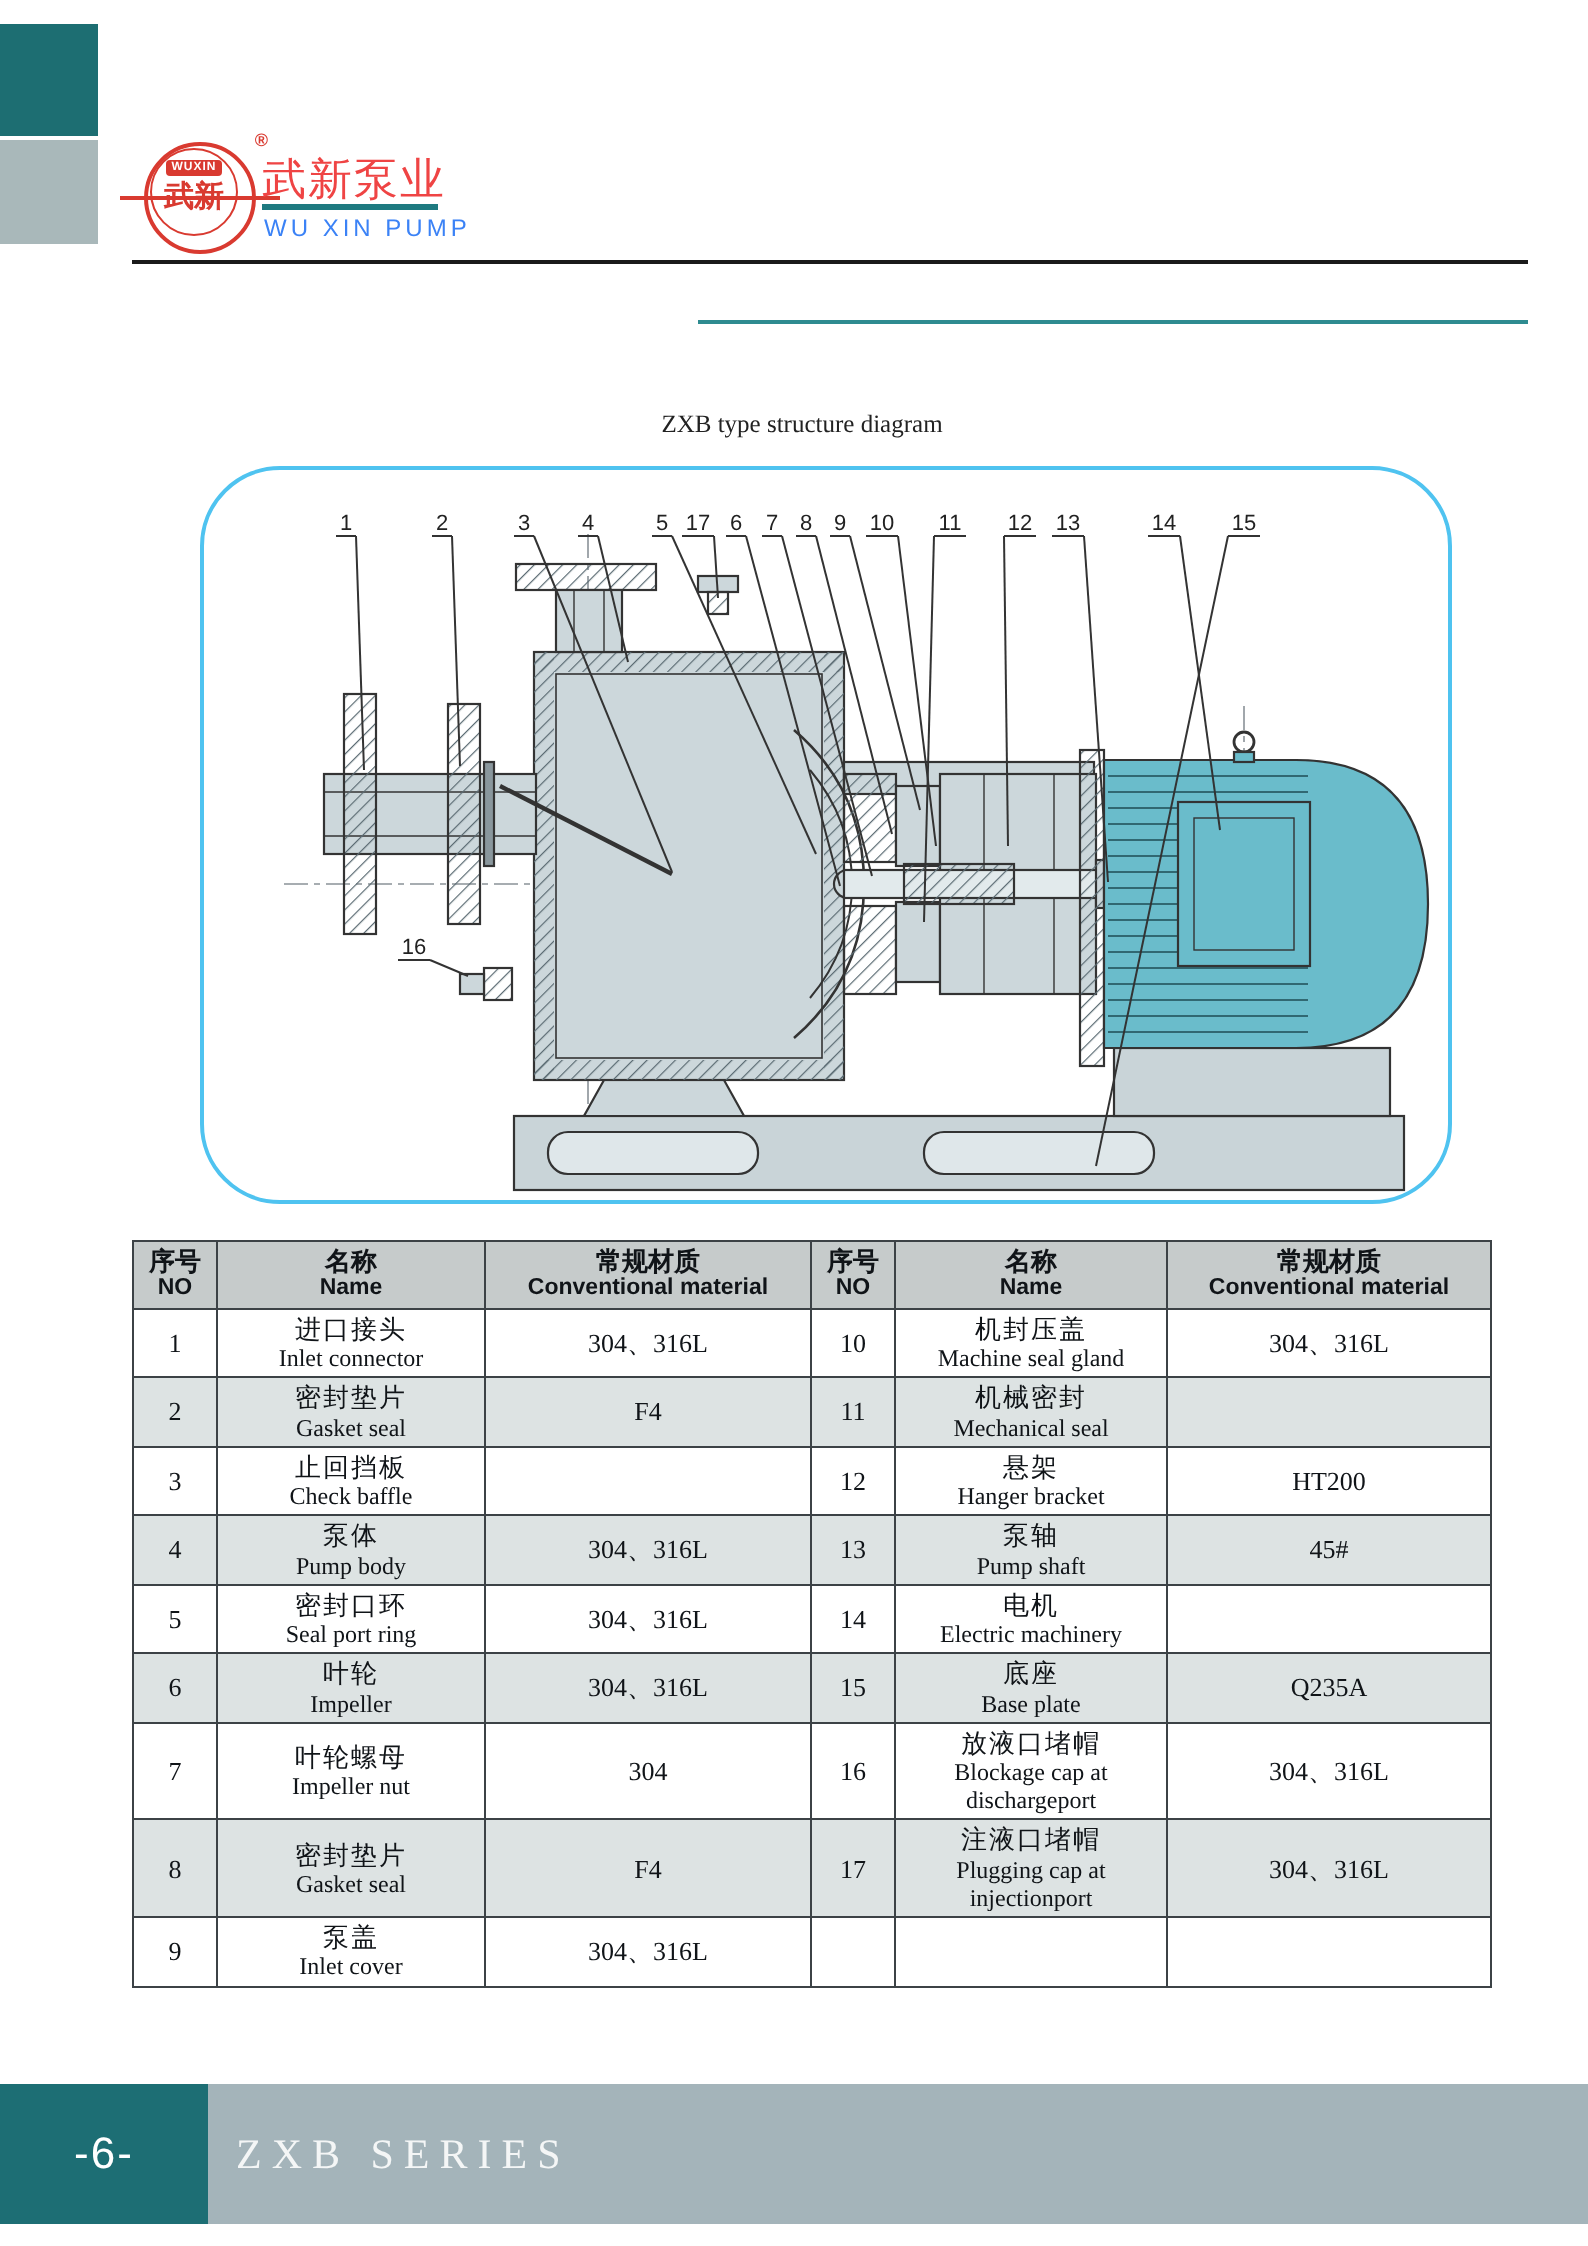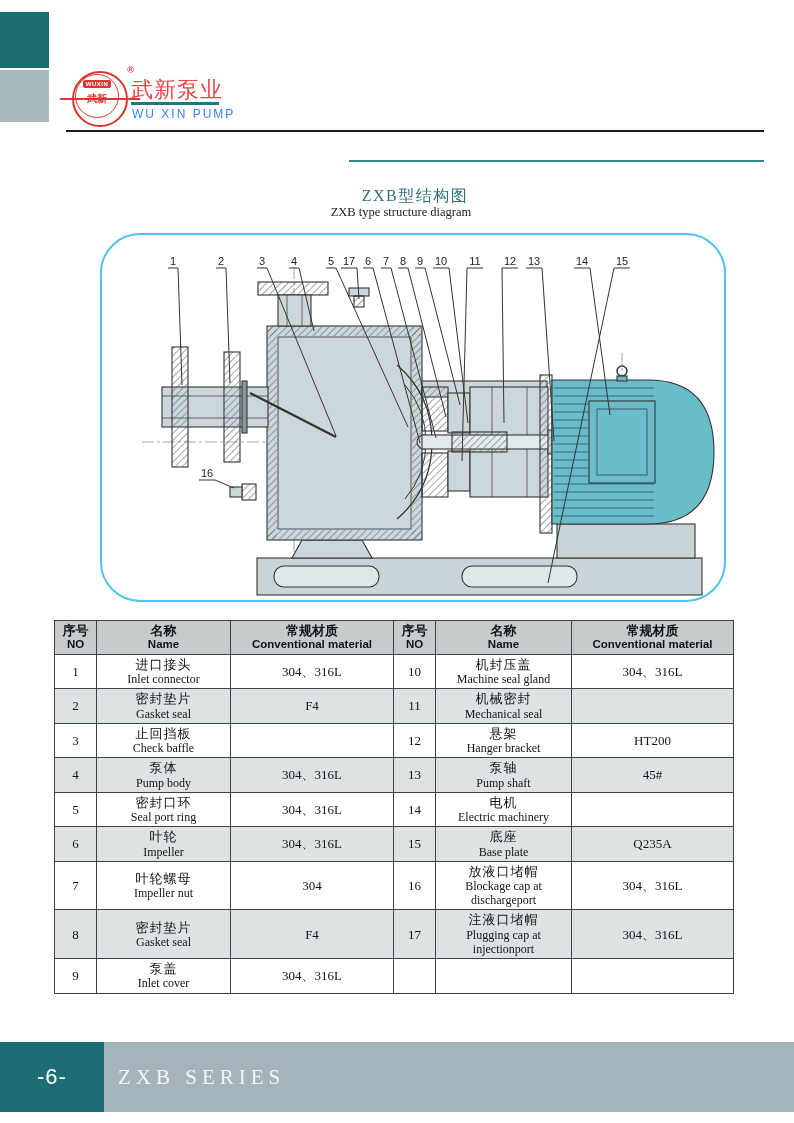--- a/index.html
+++ b/index.html
@@ -11,21 +11,21 @@
   .sq-dark{left:0;top:12px;width:49px;height:56px;background:#1d6e72;}
   .sq-gray{left:0;top:70px;width:49px;height:52px;background:#a9b8ba;}
 
   
   .logo{left:72px;top:71px;width:56px;height:56px;}
   .logo-outer{position:absolute;left:0;top:0;width:52px;height:52px;border:2px solid #d93a30;border-radius:50%;}
   .logo-inner{position:absolute;left:3px;top:3px;width:42px;height:42px;border:1.6px solid #d93a30;border-radius:50%;
               display:flex;flex-direction:column;align-items:center;}
   .logo-banner{margin-top:5px;background:#d93a30;color:#fff;font-size:6px;font-weight:bold;
                padding:0 3px;border-radius:2px;letter-spacing:.5px;line-height:8px;}
-  .logo-chars{color:#d93a30;font-weight:bold;font-size:10px;line-height:17px;margin-top:2px;}
+  .logo-chars{color:#d93a30;font-weight:bold;font-size:15px;line-height:17px;margin-top:2px;}
   .logo-line{position:absolute;left:-12px;top:27px;width:80px;height:2px;background:#d93a30;}
   .logo-reg{position:absolute;right:-6px;top:-6px;color:#d93a30;font-size:9px;font-weight:bold;}
 
   .company-zh{left:131px;top:75px;font-size:22px;font-weight:normal;color:#ef4444;letter-spacing:1px;}
   .company-rule{left:131px;top:102px;width:88px;height:3px;background:#1e7a80;}
   .company-en{left:132px;top:107px;font-size:12px;font-weight:normal;color:#3b82f6;letter-spacing:2px;}
 
   .product-title{right:30px;top:104px;font-family:"Liberation Serif",serif;font-weight:bold;
                  font-size:19px;color:#111;letter-spacing:.5px;}
   .rule-black{left:66px;top:130px;width:698px;height:2px;background:#1a1a1a;}
@@ -35,21 +35,21 @@
 
   .dt-zh{left:315px;top:186px;width:200px;text-align:center;font-family:"Liberation Serif",serif;
          font-size:16px;color:#33707e;letter-spacing:1.5px;}
   .dt-en{left:301px;top:205px;width:200px;text-align:center;font-family:"Liberation Serif",serif;
          font-size:12.5px;color:#222;}
 
   .diagram-box{left:100px;top:233px;width:622px;height:365px;border:2px solid #4fc3f0;border-radius:40px;}
   .diagram-box svg{display:block;width:100%;height:100%;}
 
   
-  .parts{left:54px;top:620px;border-radius:12px;}
+  .parts{left:66px;top:620px;border-radius:12px;}
   table.parts-table{border-collapse:collapse;table-layout:fixed;width:679px;
         font-family:"Liberation Serif",serif;color:#101418;}
   .parts-table th,.parts-table td{border:1px solid #3c4246;text-align:center;vertical-align:middle;
         padding:2px 3px;font-size:13px;line-height:1.18;}
   .parts-table thead th{background:#c6cbcb;font-family:"Liberation Sans",sans-serif;}
   .parts-table thead .h-zh{font-size:13px;font-weight:bold;}
   .parts-table thead .h-en{font-size:11.5px;font-weight:600;}
   .parts-table tr.alt td{background:#dde3e3;}
   .parts-table .c-en{font-size:12px;}
   .parts-table .c-zh{font-size:13px;letter-spacing:1px;}
@@ -79,21 +79,20 @@
     <div class="logo-reg">®</div>
   </div>
   <div class="abs company-zh">武新泵业</div>
   <div class="abs company-rule"></div>
   <div class="abs company-en">WU XIN PUMP</div>
 
   <div class="abs rule-black"></div>
 
   <div class="abs rule-teal"></div>
 
-  <div class="abs dt-zh">ZXB型结构图</div>
   <div class="abs dt-en">ZXB type structure diagram</div>
 
   <div class="abs diagram-box">
     <svg viewBox="0 0 622 365">
       <defs>
         <pattern id="h" width="5" height="5" patternUnits="userSpaceOnUse" patternTransform="rotate(45)">
           <line x1="0" y1="0" x2="0" y2="5" stroke="#5a6a72" stroke-width="1.2"></line>
         </pattern>
       </defs>
 

